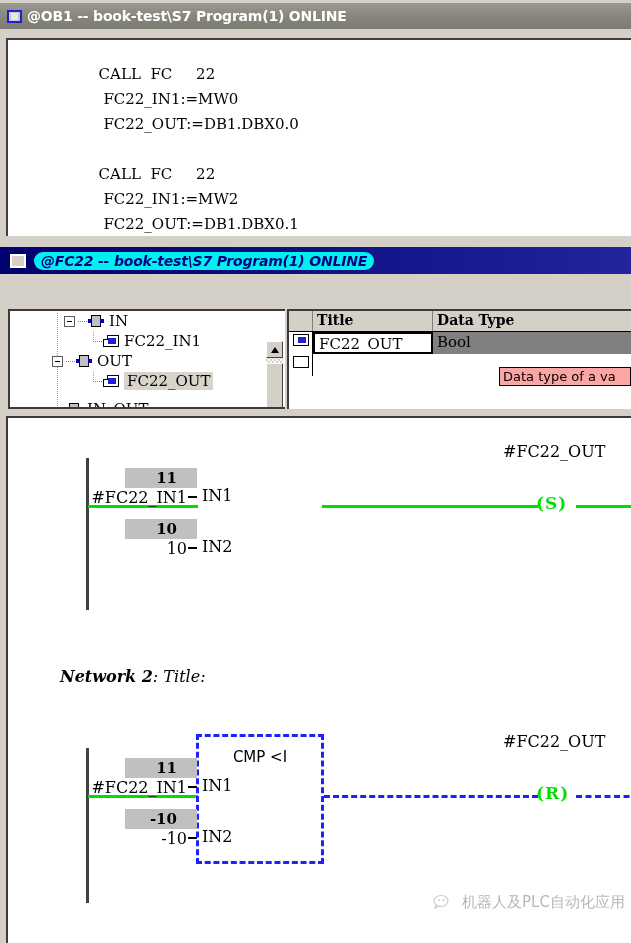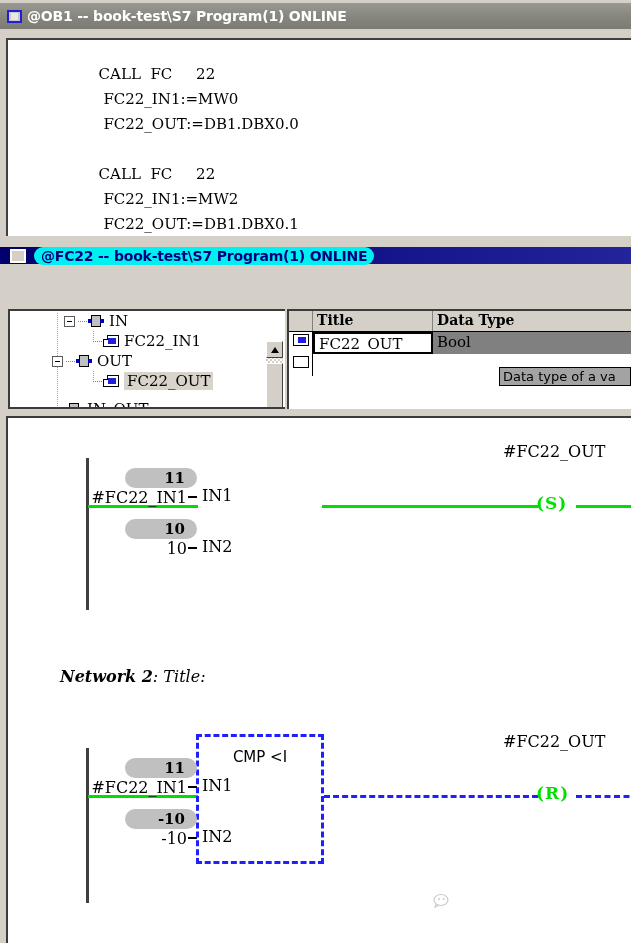--- a/index.html
+++ b/index.html
@@ -40,23 +40,23 @@
   .code{
     font-family:"DejaVu Serif","Liberation Serif",serif;
     font-size:15px;color:#000000;white-space:pre;
     margin:4px;padding:18px 0 0 58px;line-height:25px;
     font-weight:500;
   }
 
   
   .win2{position:absolute;left:0;top:240px;width:631px;height:703px;background:#d4d0c8;}
   .win2-titlebar{
-    position:absolute;left:0;top:7px;width:631px;height:17px;
+    position:absolute;left:0;top:7px;width:631px;height:27px;
     background:linear-gradient(to right,#00006e 0%,#0a0a80 35%,#23239b 100%);
-    display:flex;align-items:center;
+    display:flex;align-items:center;font-style:italic;
   }
   .sysicon2{
     width:16px;height:14px;margin-left:10px;margin-right:8px;
     background:#d4d0c8;border:2px solid #ffffff;box-sizing:border-box;flex:none;
   }
   .win2-title{
     background:#00f0f0;color:#000080;font-size:14px;font-weight:bold;
     font-family:"DejaVu Sans","Liberation Sans",sans-serif;
     padding:1px 7px;border-radius:9px;white-space:nowrap;letter-spacing:-0.2px;
   }
@@ -154,21 +154,21 @@
   }
   .td.c0{width:24px;padding:2px 0 0 4px;border-right:1px solid #000;}
   .td.c1{width:120px;border:2px solid #000;background:#fff;}
   .td.c2{flex:1;background:#808080;}
   .ico-row{width:16px;height:12px;position:relative;background:#fff;border:1px solid #000;box-sizing:border-box;}
   .ico-row::after{content:"";position:absolute;left:4px;top:2px;right:2px;height:6px;background:#2020d8;}
   .ico-row.blank::after{display:none;}
   .ico-row.blank{border-top-left-radius:0;}
   .tooltip{
     position:absolute;left:499px;top:367px;
-    background:#a3a3a3;border:1px solid #000;padding:1px 3px;
+    background:#fca5a5;border:1px solid #000;padding:1px 3px;
     font-family:"DejaVu Sans","Liberation Sans",sans-serif;font-size:13px;color:#000;
     white-space:nowrap;overflow:hidden;width:132px;box-sizing:border-box;
   }
 
   
   .ladder-pane{
     position:absolute;left:6px;top:176px;width:625px;height:527px;
     background:#ffffff;border-top:2px solid #3b3b3b;border-left:2px solid #3b3b3b;
     box-sizing:border-box;overflow:hidden;
   }
@@ -182,21 +182,21 @@
     position:absolute;width:100%;text-align:center;top:11px;
     font-family:"DejaVu Sans","Liberation Sans",sans-serif;font-size:15px;color:#000;
   }
   .pin{
     position:absolute;font-family:"DejaVu Serif","Liberation Serif",serif;
     font-size:16px;color:#000;white-space:nowrap;
   }
   .valbox{
     position:absolute;background:#c0c0c0;text-align:right;
     font-family:"DejaVu Serif","Liberation Serif",serif;font-size:15px;font-weight:bold;
-    color:#000;padding:1px 12px 1px 0;box-sizing:border-box;border-radius:10px;
+    color:#000;padding:1px 20px 1px 0;box-sizing:border-box;
   }
   .operand{
     position:absolute;font-family:"DejaVu Serif","Liberation Serif",serif;font-size:16px;
     color:#000;white-space:nowrap;text-align:right;
   }
   .dash{position:absolute;height:2px;background:#000;}
   .coil-name{
     position:absolute;font-family:"DejaVu Serif","Liberation Serif",serif;font-size:16px;
     color:#000;white-space:nowrap;
   }
@@ -386,13 +386,14 @@
 
 <div class="watermark">
   <div class="wm-logo">
     <svg viewBox="0 0 22 18" width="22" height="18" aria-hidden="true">
       <ellipse cx="8" cy="7" rx="7" ry="5.5" fill="none" stroke="#8a8a8a" stroke-width="1.2"></ellipse>
       <path d="M3 11 L2 14 L5.5 12.2" fill="none" stroke="#8a8a8a" stroke-width="1.2"></path>
       <circle cx="6" cy="6" r="1" fill="#8a8a8a"></circle>
       <circle cx="10.5" cy="6" r="1" fill="#8a8a8a"></circle>
     </svg>
   </div>
+  <span class="wm-text">机器人及PLC自动化应用</span>
 </div>
 
 </body></html>

